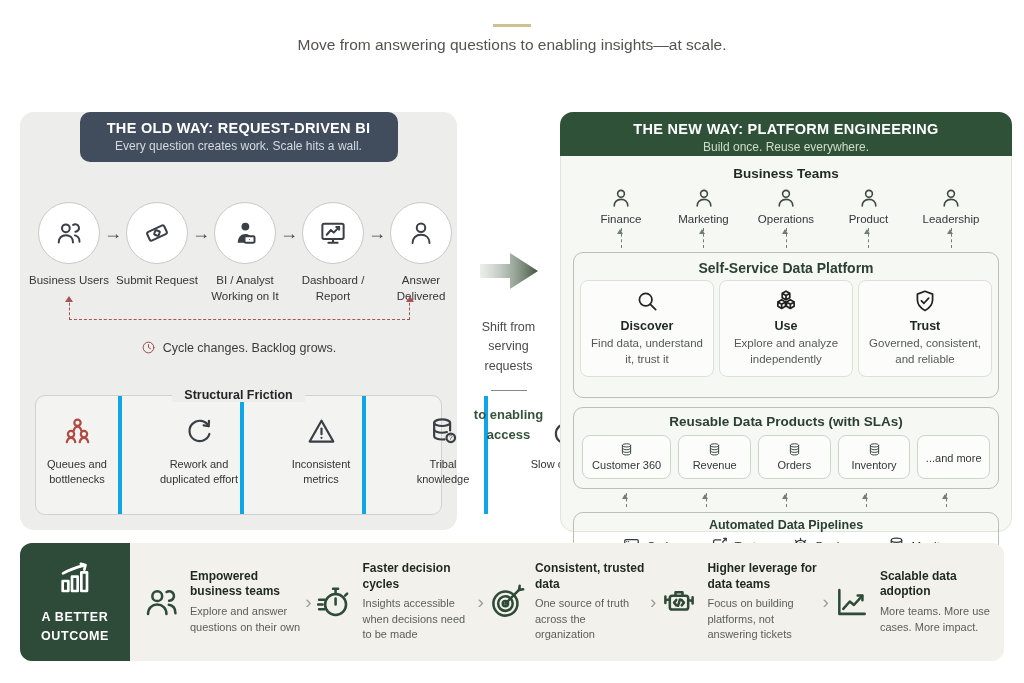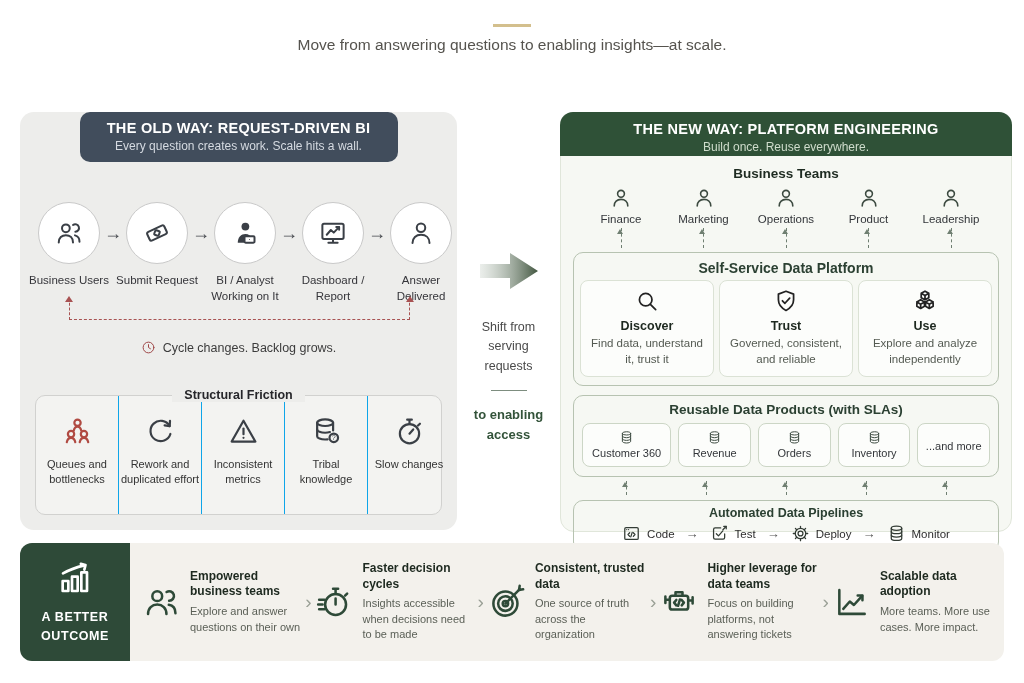--- a/index.html
+++ b/index.html
@@ -37,21 +37,21 @@
   .loop{position:absolute;top:186px;left:49px;width:339px;height:21px;border-left:1.5px dashed #a85252;border-right:1.5px dashed #a85252;border-bottom:1.5px dashed #a85252;}
   .loop::before,.loop::after{content:"";position:absolute;top:-6px;border:4px solid transparent;border-bottom:6px solid #a85252;}
   .loop::before{left:-5.2px;}
   .loop::after{right:-5.2px;}
   .loop-note{position:absolute;top:228px;left:0;right:0;display:flex;justify-content:center;align-items:center;gap:7px;font-size:12.5px;color:#3c3c3c;}
   .friction{position:absolute;left:15px;right:15px;top:283px;height:120px;background:#f3f3f1;border:1px solid #d1d1cf;border-radius:10px;box-sizing:border-box;}
   .friction-title{position:absolute;top:-8px;left:0;right:0;text-align:center;font-size:12.5px;font-weight:700;color:#26262a;}
   .friction-title span{background:#ededeb;padding:0 12px;}
   .friction-items{display:flex;height:100%;}
   .friction-item{flex:1;display:flex;flex-direction:column;align-items:center;padding-top:19px;color:#3a3f46;box-sizing:border-box;}
-  .friction-item + .friction-item{border-left:1px solid #0ea5e9;}
+  .friction-item + .friction-item{border-left:4px solid #0ea5e9;padding-left:36px;}
   .friction-item.red{color:#b04a42;}
   .friction-label{margin-top:9px;font-size:11px;line-height:1.35;color:#333;text-align:center;width:82px;}
 
   
   .transition{position:absolute;left:457px;top:248px;width:103px;display:flex;flex-direction:column;align-items:center;text-align:center;}
   .shift-text{margin-top:24px;font-size:12.5px;color:#4a4a4a;line-height:1.55;width:64px;}
   .shift-divider{width:36px;height:1px;background:#7d8d7f;margin:14px 0;}
   .enable-text{font-size:13px;font-weight:700;color:#33533a;line-height:1.55;width:86px;}
 
   
@@ -62,21 +62,21 @@
   .bt-title{text-align:center;font-weight:700;font-size:13.5px;color:#1e2b21;margin-top:10px;}
   .teams-row{display:flex;justify-content:space-between;padding:0 28px;margin-top:5px;}
   .team{width:64px;display:flex;flex-direction:column;align-items:center;color:#3c4a40;}
   .team-label{font-size:11.5px;color:#33363a;margin-top:3px;}
   .up-arrows{display:flex;justify-content:space-between;padding:0 28px;margin-top:3px;height:20px;}
   .up-arrows.narrow{padding:0 40px;height:14px;margin-top:4px;}
   .up-col{width:64px;display:flex;justify-content:center;}
   .up-arrows.narrow .up-col{width:50px;}
   .dotted-up{position:relative;height:100%;width:0;border-left:1.5px dashed #6f7f71;}
   .dotted-up::before{content:"";position:absolute;top:-2px;left:-4.7px;border:3.5px solid transparent;border-bottom:5px solid #6f7f71;}
-  .gbox{margin:4px 12px 0;border:1px solid #b7c3b1;border-radius:10px;padding:7px 6px 8px;box-sizing:border-box;}
+  .gbox{margin:4px 12px 0;border:1px solid #b7c3b1;border-radius:10px;padding:7px 6px 20px;box-sizing:border-box;}
   .gbox-title{text-align:center;font-weight:700;color:#2b4032;}
   .platform .gbox-title{font-size:14px;}
   .cards{display:flex;gap:5px;margin-top:4px;}
   .card{flex:1;background:#fcfdfb;border:1px solid #dbe2d5;border-radius:8px;padding:7px 6px 9px;text-align:center;display:flex;flex-direction:column;align-items:center;}
   .card-title{font-size:12.5px;font-weight:700;color:#1d281f;margin-top:5px;}
   .card-desc{font-size:11.5px;color:#545a52;line-height:1.35;margin-top:3px;}
   .products{margin-top:9px;padding:6px 8px 9px;}
   .products .gbox-title{font-size:13.5px;}
   .prod-items{display:flex;gap:7px;margin-top:6px;}
   .prod-card{flex:1;background:#fcfdfb;border:1px solid #ccd6c6;border-radius:8px;padding:4px 2px 5px;text-align:center;display:flex;flex-direction:column;align-items:center;justify-content:center;color:#3c4a40;min-height:44px;box-sizing:border-box;}
@@ -422,31 +422,31 @@
     <div class="cards">
       <div class="card">
         <svg class="ic ic-card">
             <use href="#i-search"></use>
           </svg>
         <div class="card-title">Discover</div>
         <div class="card-desc">Find data, understand it, trust it</div>
       </div>
       <div class="card">
         <svg class="ic ic-card">
+            <use href="#i-cubes"></use>
+          </svg>
+        <div class="card-title">Use</div>
+        <div class="card-desc">Explore and analyze independently</div>
+      </div>
+      <div class="card">
+        <svg class="ic ic-card">
             <use href="#i-shield"></use>
           </svg>
         <div class="card-title">Trust</div>
         <div class="card-desc">Governed, consistent, and reliable</div>
-      </div>
-      <div class="card">
-        <svg class="ic ic-card">
-            <use href="#i-cubes"></use>
-          </svg>
-        <div class="card-title">Use</div>
-        <div class="card-desc">Explore and analyze independently</div>
       </div>
     </div>
   </div>
 
   <div class="gbox products">
     <div class="gbox-title">Reusable Data Products (with SLAs)</div>
     <div class="prod-items">
       <div class="prod-card wide">
         <svg class="ic ic-db">
             <use href="#i-db"></use>

